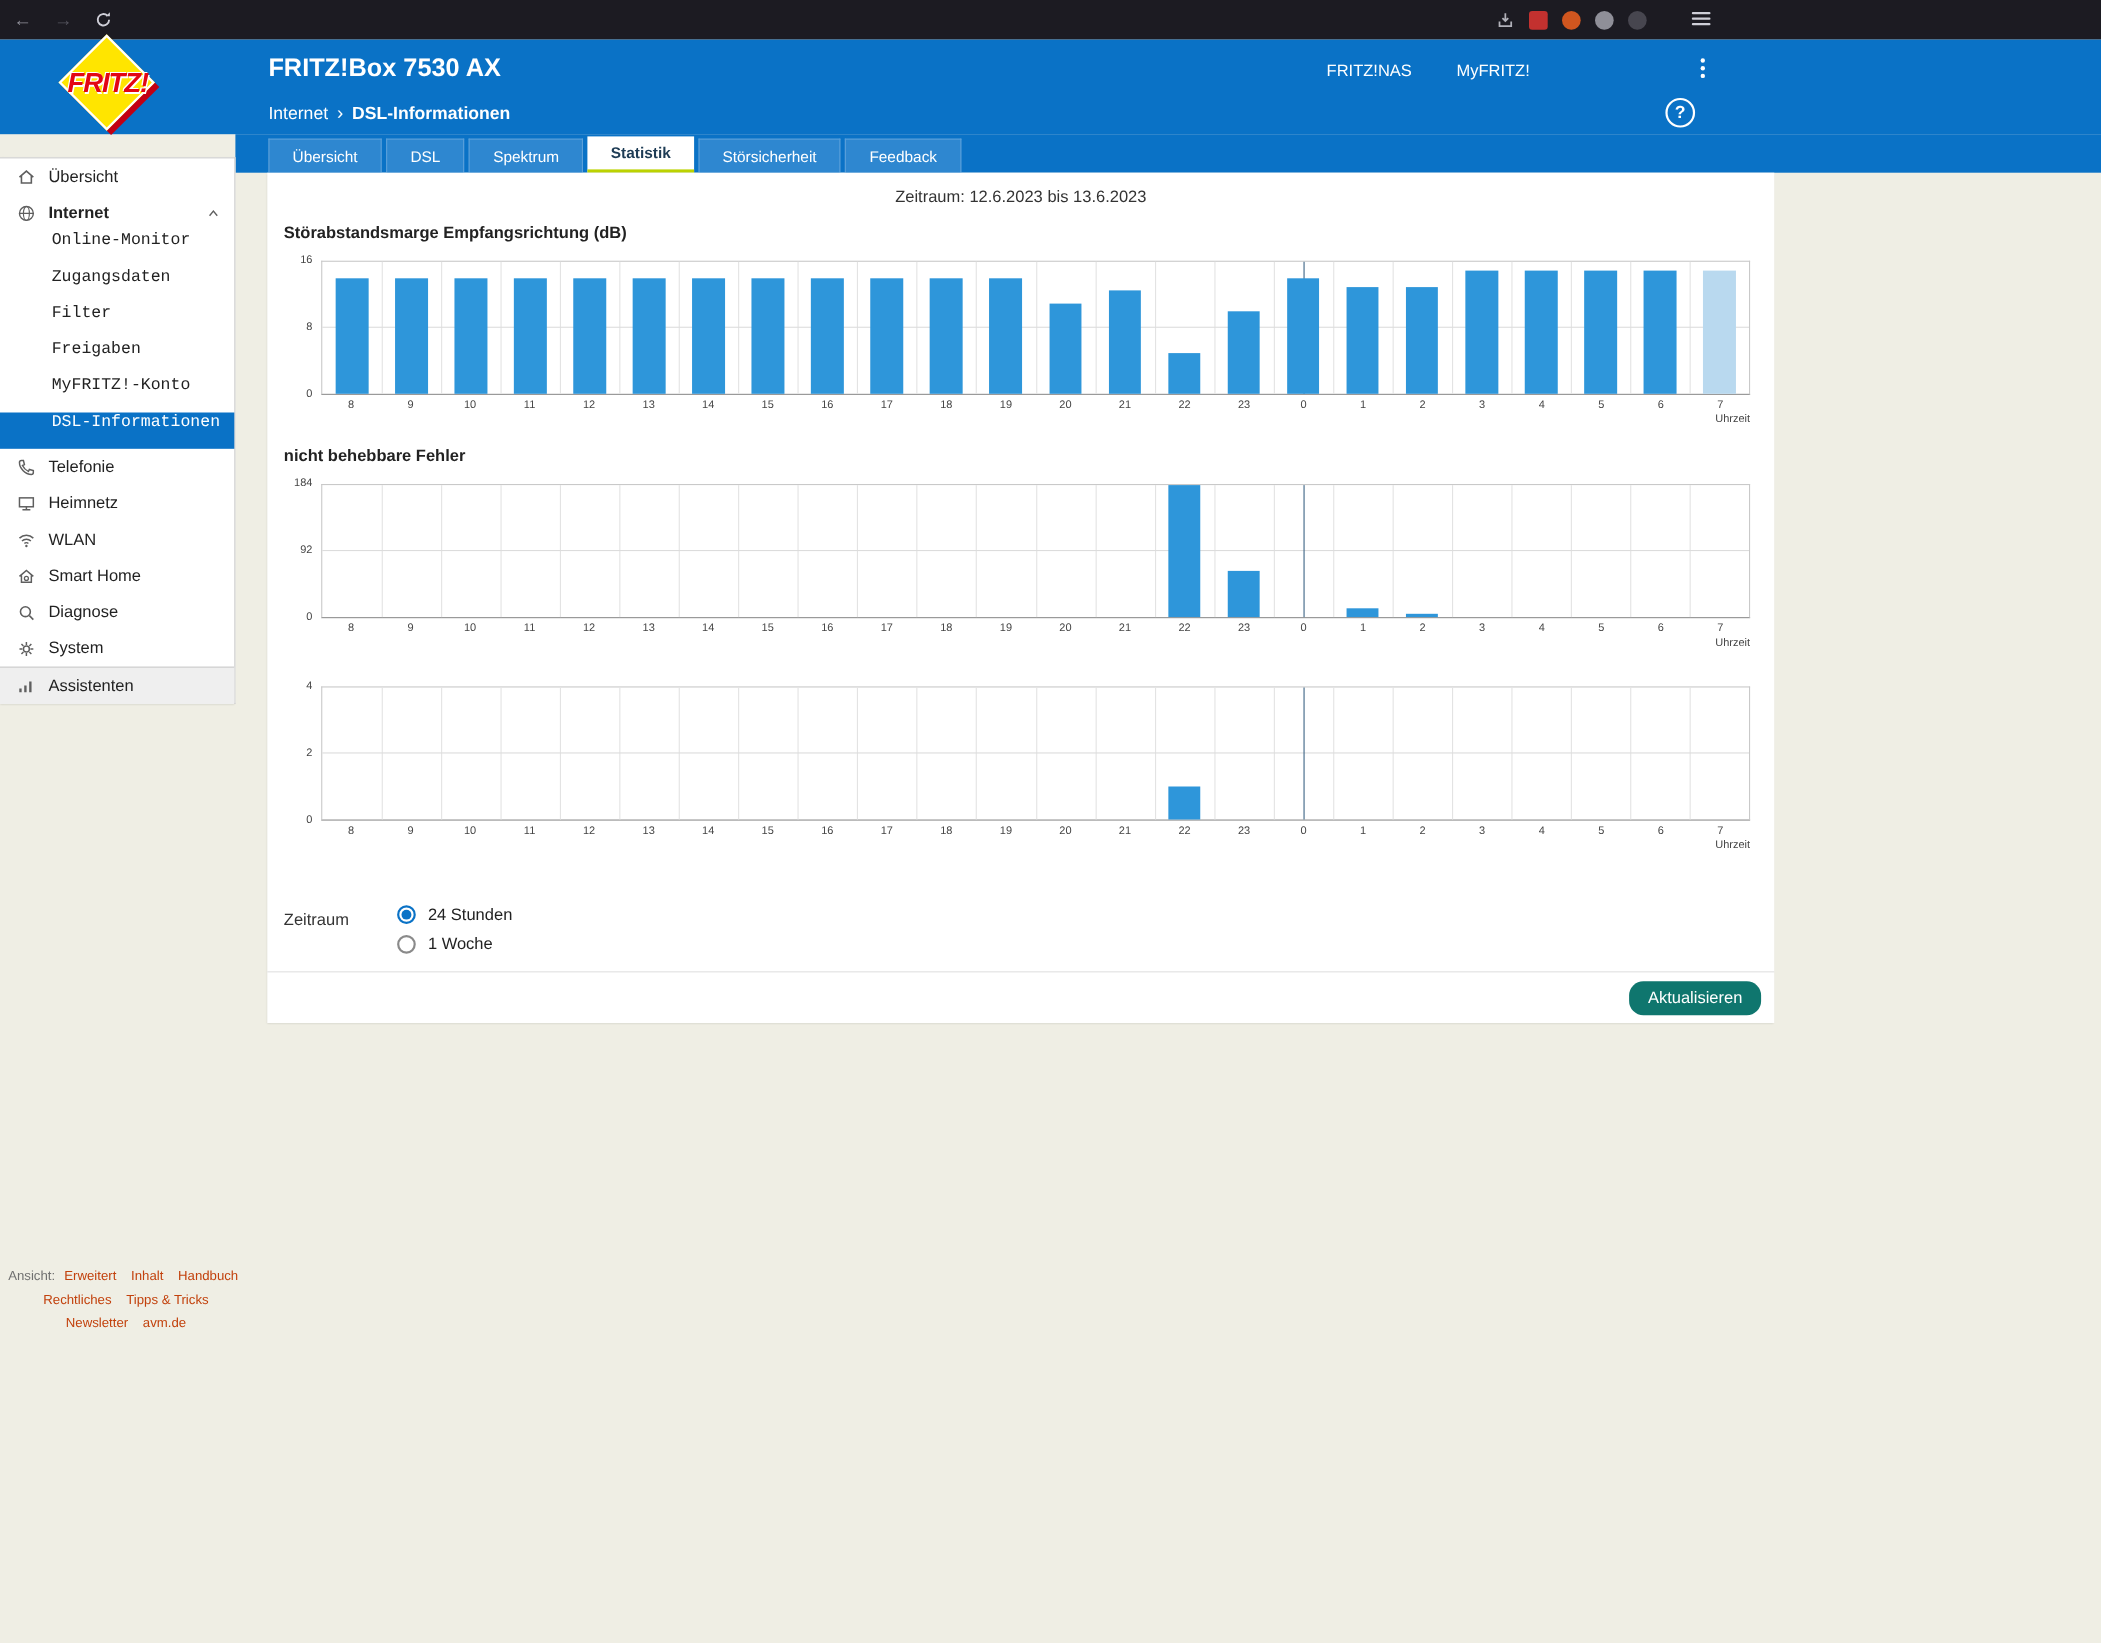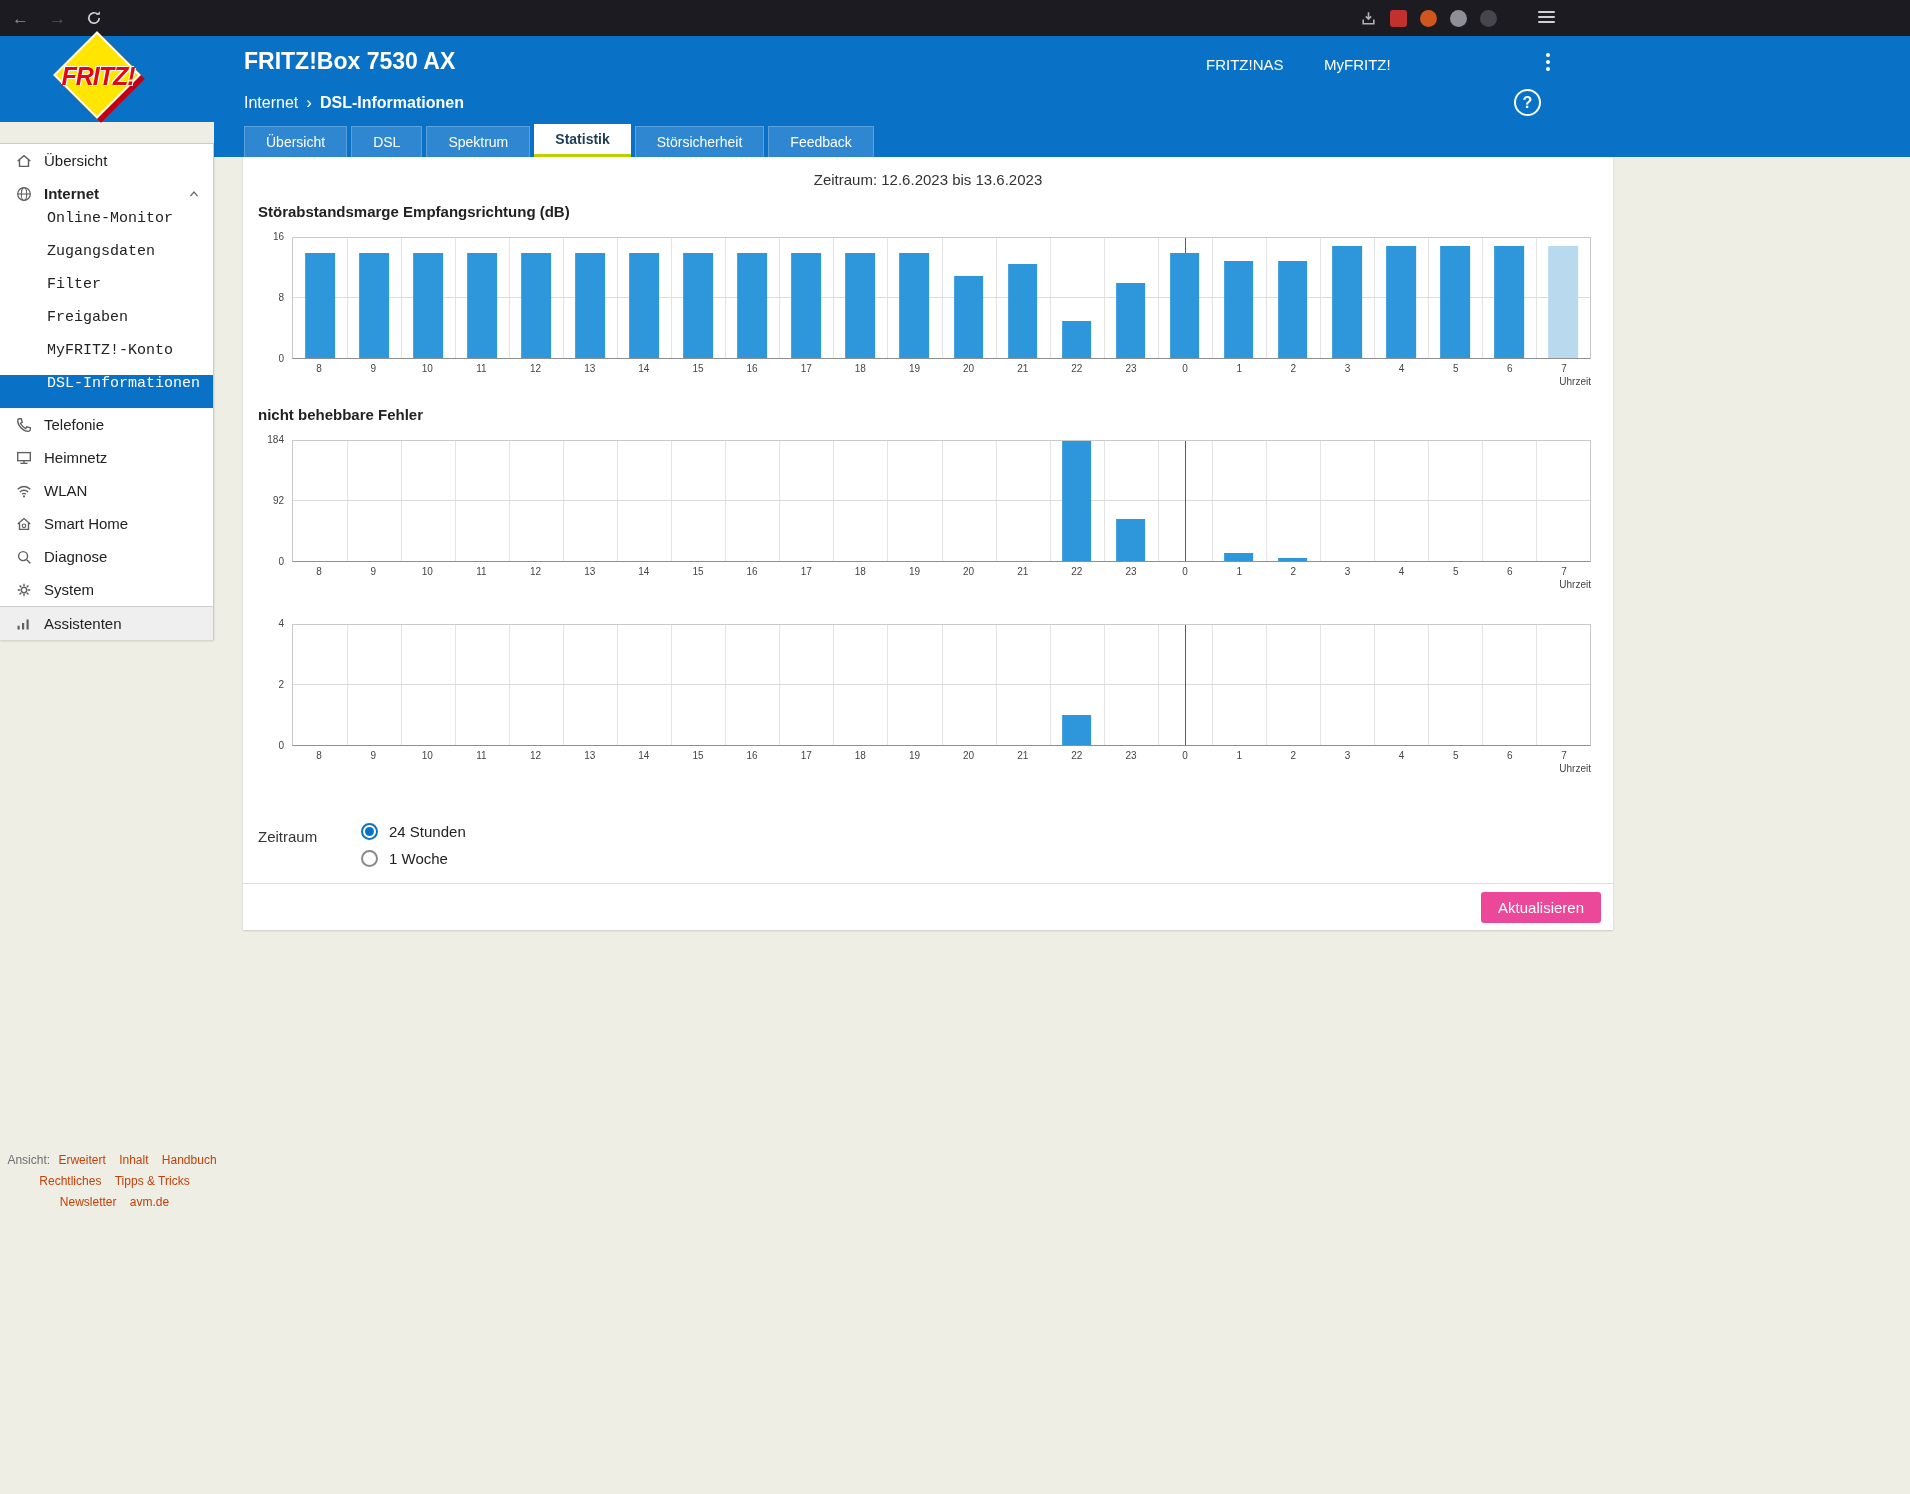--- a/index.html
+++ b/index.html
@@ -139,21 +139,21 @@
   .radio.checked::after {
     content:''; position:absolute; left:2px; top:2px; right:2px; bottom:2px;
     border-radius:50%; background:#0a72c6;
   }
   .bottom-bar {
     position:absolute; bottom:0; left:0; right:0; height:47px;
     border-top:1px solid #e0e0e0; display:flex; align-items:center; justify-content:flex-end;
     padding-right:12px;
   }
   .btn-primary {
-    background:#ec4899; color:#fff; border:none; border-radius:3px;
+    background:#0f766e; color:#fff; border:none; border-radius:13px;
     font-size:15px; padding:7px 17px; cursor:pointer; font-family:"Liberation Sans",sans-serif;
   }
   
   .footer { position:absolute; left:0; top:1150px; width:229px; text-align:center; font-size:12px; color:#707070; }
   .footer .row { line-height:21px; }
   .footer a { color:#c2410c; text-decoration:none; margin:0 5px; cursor:pointer; }
 </style>
 </head>
 <body>
 

